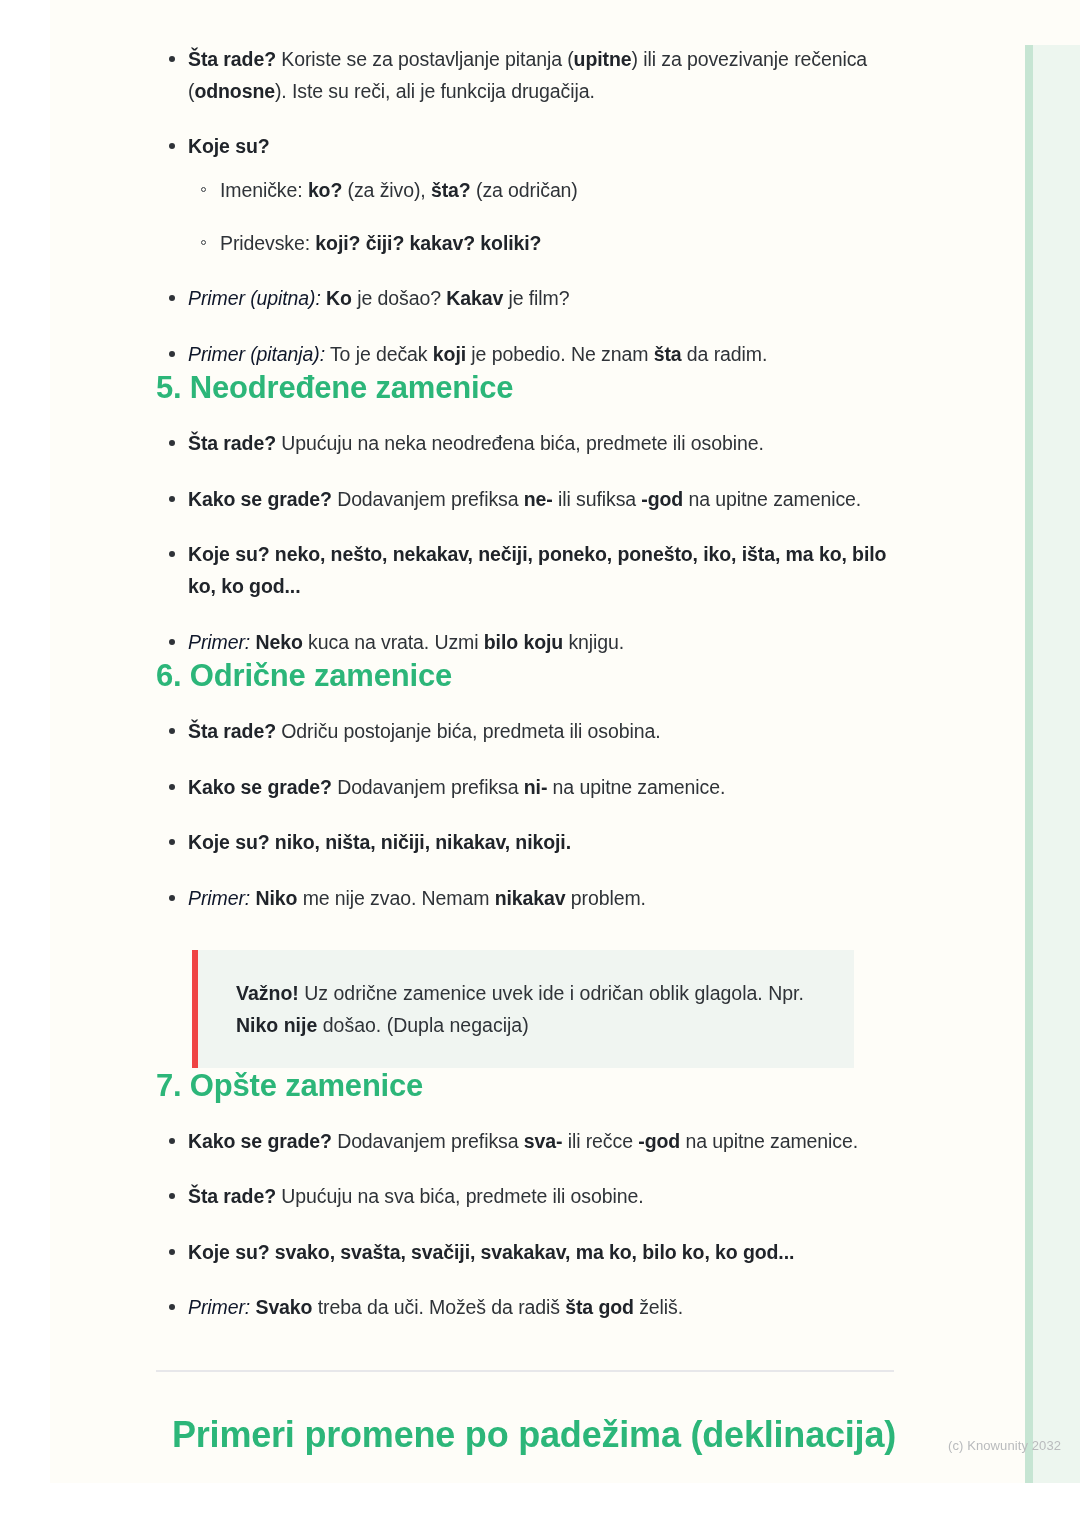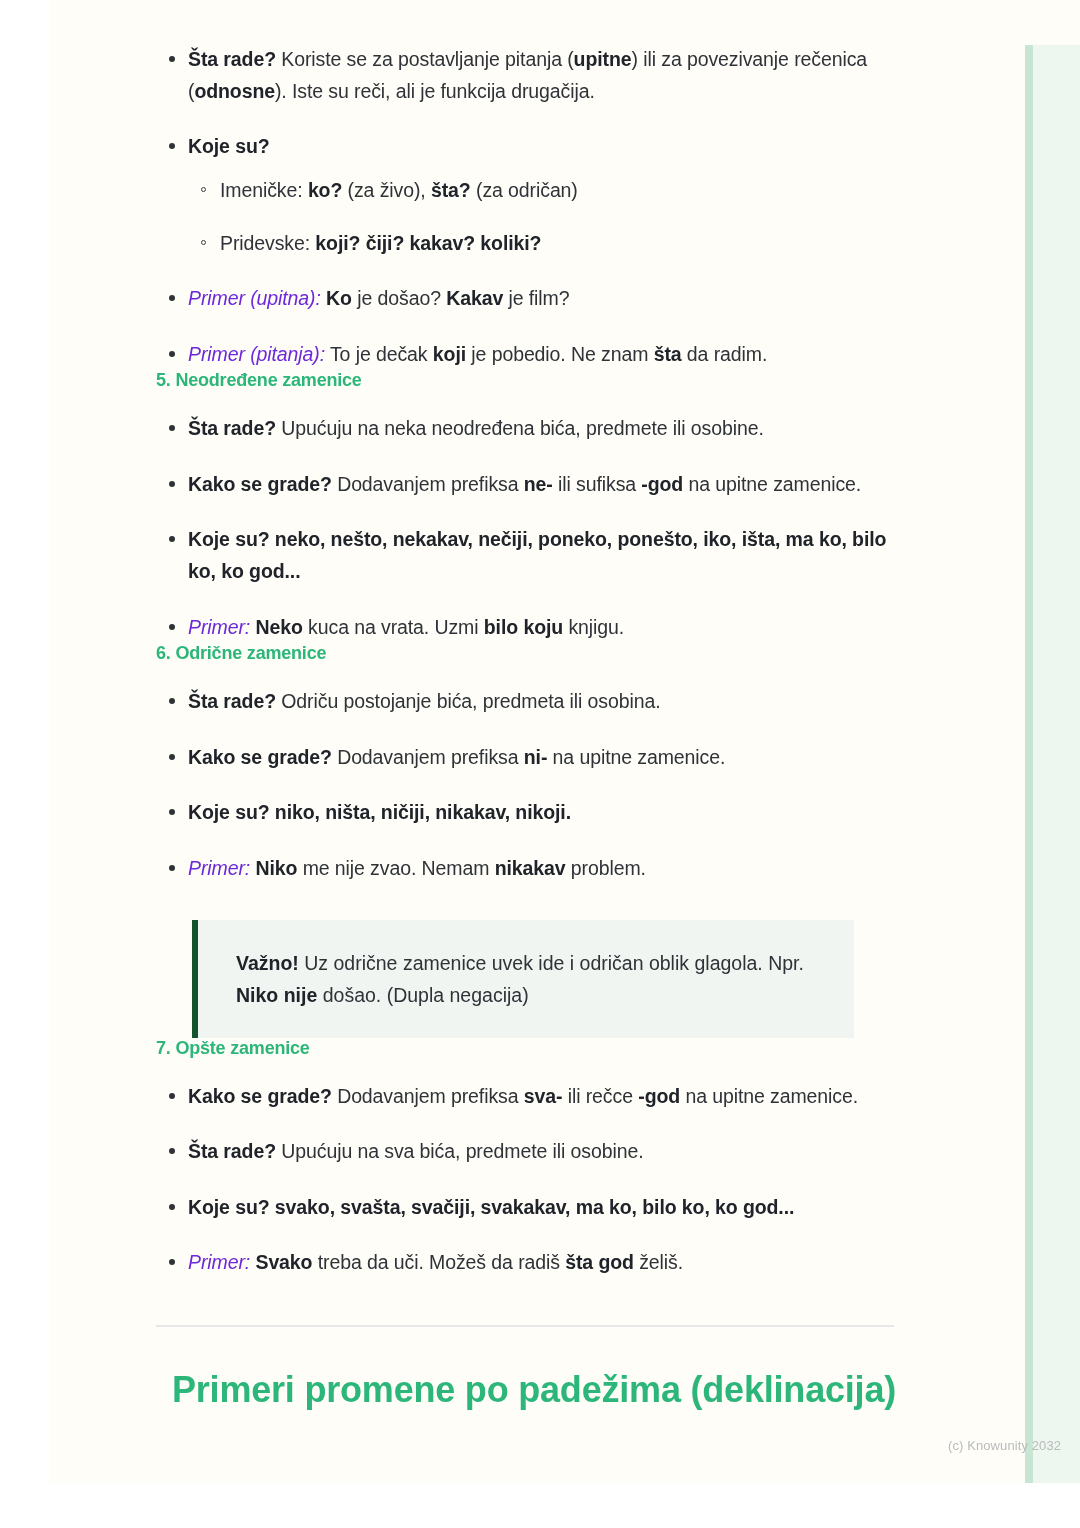--- a/index.html
+++ b/index.html
@@ -102,46 +102,46 @@
     border-radius: 50%;
     border: 1.4px solid #3A3F45;
     background: transparent;
     box-sizing: border-box;
   }
   ul.subbullets > li:last-child { margin-bottom: 0; }
 
   li.has-sub { margin-bottom: 16px; }
 
   b, strong { font-weight: 700; color: #20242A; }
-  i, em { font-style: italic; color: #6d28d9; }
+  i, em { font-style: italic; color: #0f172a; }
 
   
   h2.section-heading {
-    font-size: 18px;
+    font-size: 31px;
     font-weight: 700;
     color: #2CB679;
     margin: 0 0 22px 0;
     letter-spacing: -0.2px;
   }
   h1.big-heading {
     font-size: 36px;
     font-weight: 700;
     color: #2CB679;
     margin: 0;
     letter-spacing: -0.2px;
     text-align: right;
   }
 
   .block-gap-top { margin-top: 42px; }
 
   
   .callout {
     position: relative;
     background: #F0F5F1;
-    border-left: 6px solid #14532d;
+    border-left: 6px solid #ef4444;
     margin: 36px 0 0 36px;
     padding: 28px 30px 26px 38px;
     width: 662px;
     box-sizing: border-box;
     font-size: 19.5px;
     line-height: 1.62;
     color: #2F3338;
   }
 
   

